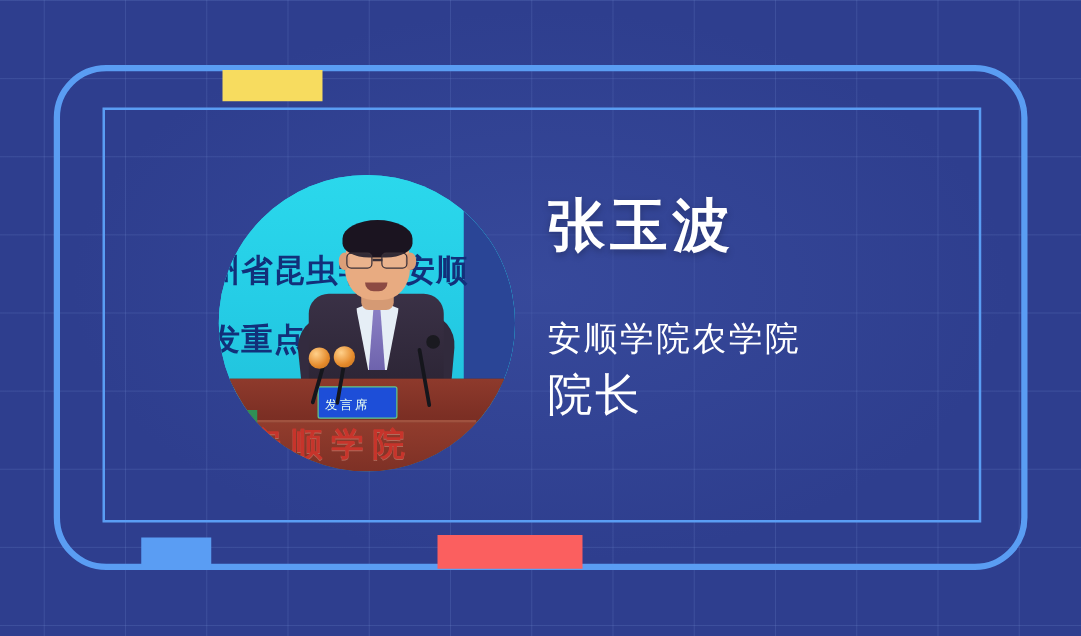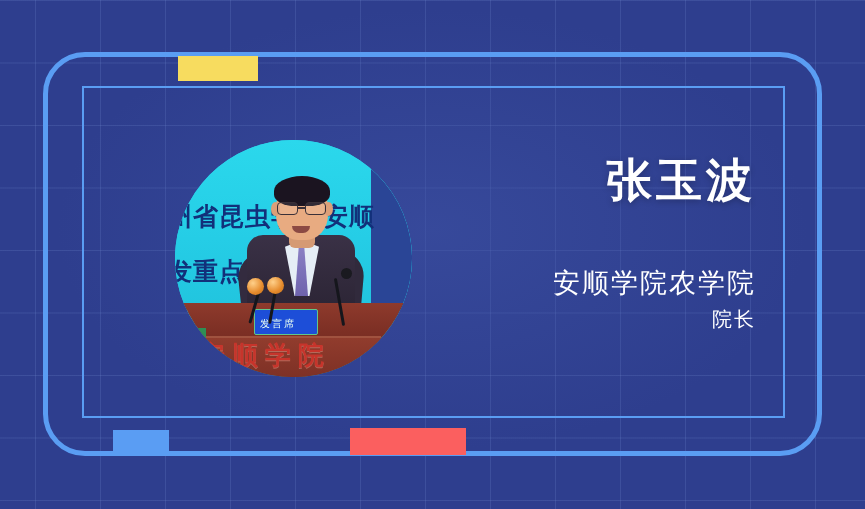--- a/index.html
+++ b/index.html
@@ -285,43 +285,43 @@
     width: 17px; height: 17px;
     border-radius: 50%;
     background: radial-gradient(circle at 35% 30%, #ffd08a 0%, #e58a2b 60%, #c0701f 100%);
   }
 
   
   .text-block {
     position: absolute;
     left: 438px; top: 155px;
     width: 318px;
-    text-align: right;
+    text-align: left;
   }
   .speaker-name {
     color: #ffffff;
     font-size: 46px;
     font-weight: 700;
     letter-spacing: 4px;
     line-height: 1.1;
     font-family: "DejaVu Sans", "Liberation Sans", sans-serif;
     text-shadow: 0 2px 6px rgba(0,0,0,0.25);
   }
   .speaker-org {
-    margin-top: 60px;
+    margin-top: 46px;
     color: #ffffff;
     font-size: 27px;
     font-weight: 400;
     letter-spacing: 2px;
     line-height: 1.45;
-    font-family: Liberation Mono, monospace;
+    font-family: Liberation Sans, sans-serif;
   }
   .speaker-role {
     color: #ffffff;
-    font-size: 20px;
+    font-size: 36px;
     font-weight: 400;
     letter-spacing: 2px;
     line-height: 1.45;
     font-family: "DejaVu Sans", "Liberation Sans", sans-serif;
   }
 </style>
 </head>
 <body>
 
 <div id="stage">

